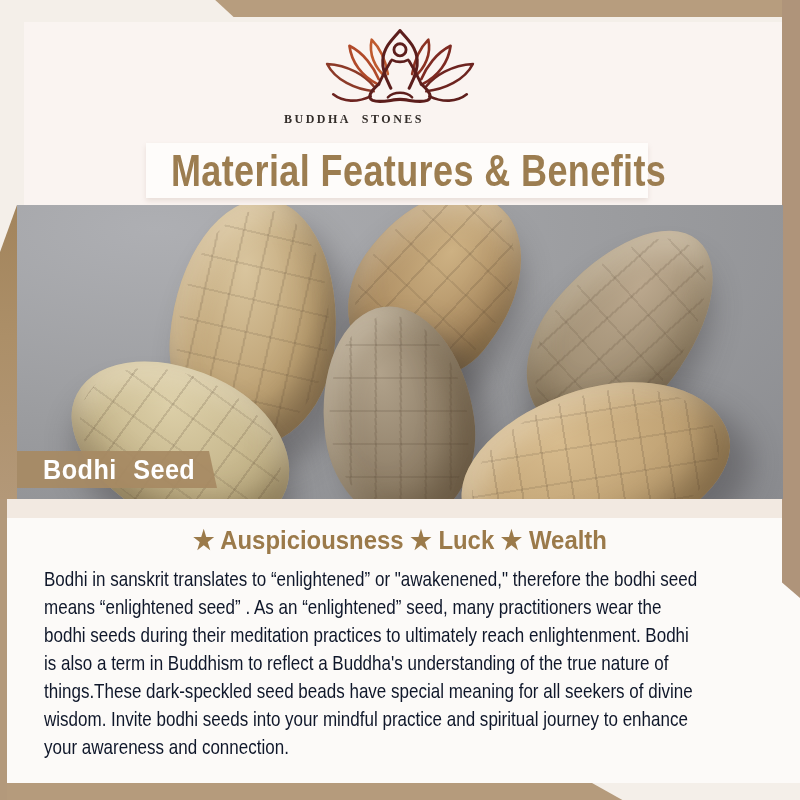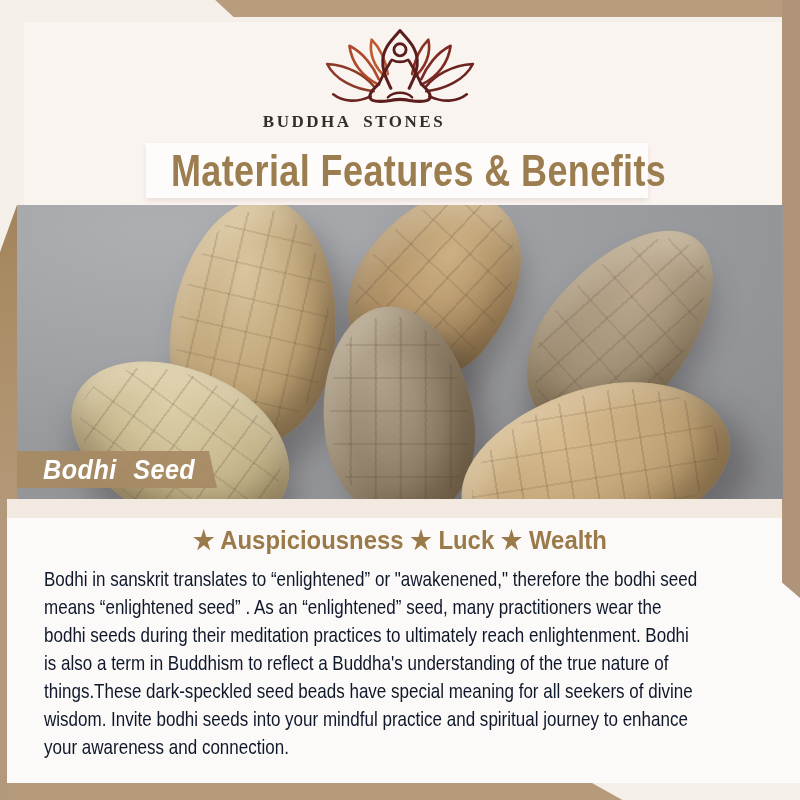--- a/index.html
+++ b/index.html
@@ -22,38 +22,37 @@
     clip-path:polygon(0 0,74% 0,77.8% 100%,0 100%);}
   .flap-left{position:absolute;left:0;top:205px;width:17px;height:294px;
     background:linear-gradient(180deg,#a2845c 0%,#ac8f68 45%,#b39878 100%);
     clip-path:polygon(100% 0,100% 100%,0 100%,0 16%);}
   .strip-left{position:absolute;left:0;top:499px;width:7px;height:301px;background:#b3997b;}
   
   .logo-block{position:absolute;left:0;top:0;width:800px;text-align:center;}
   .lotus{position:absolute;left:315px;top:26px;width:170px;height:82px;}
   .brand{
     position:absolute;left:0;top:112px;width:708px;text-align:center;
-    font-family:"Liberation Serif",serif;font-size:17px;font-weight:600;
+    font-family:"Liberation Serif",serif;font-size:12px;font-weight:600;
     letter-spacing:2.5px;word-spacing:6px;color:#332d2a;
   }
   
   .banner{
     position:absolute;left:146px;top:143px;width:502px;height:55px;background:#fefcfa;
     box-shadow:0 3px 5px rgba(160,130,110,0.18);
     display:flex;align-items:center;justify-content:center;padding-left:44px;
   }
   .banner h1{
     margin:0;font-size:45px;font-weight:bold;color:#9c7d50;white-space:nowrap;
     transform:scaleX(0.80);transform-origin:center;letter-spacing:0.5px;
   }
   
   .photo{
     position:absolute;left:17px;top:205px;width:766px;height:294px;overflow:hidden;
     background:radial-gradient(ellipse at 18% 8%,#aeafb3 0%,#9b9c9f 52%,#8a8b8f 100%);
-    font-style:italic;
   }
   .seed{position:absolute;
     box-shadow:16px 22px 30px rgba(55,53,56,0.38),
       inset -16px -22px 34px rgba(84,66,44,0.42),
       inset 12px 16px 28px rgba(255,248,228,0.38);}
   .seed::before{content:"";position:absolute;inset:4%;border-radius:inherit;
     background:
       repeating-linear-gradient(98deg,transparent 0 9px,rgba(80,62,44,0.20) 9px 11px,transparent 11px 25px),
       repeating-linear-gradient(8deg,transparent 0 13px,rgba(72,56,40,0.14) 13px 15px,transparent 15px 33px);
     opacity:.85;}

